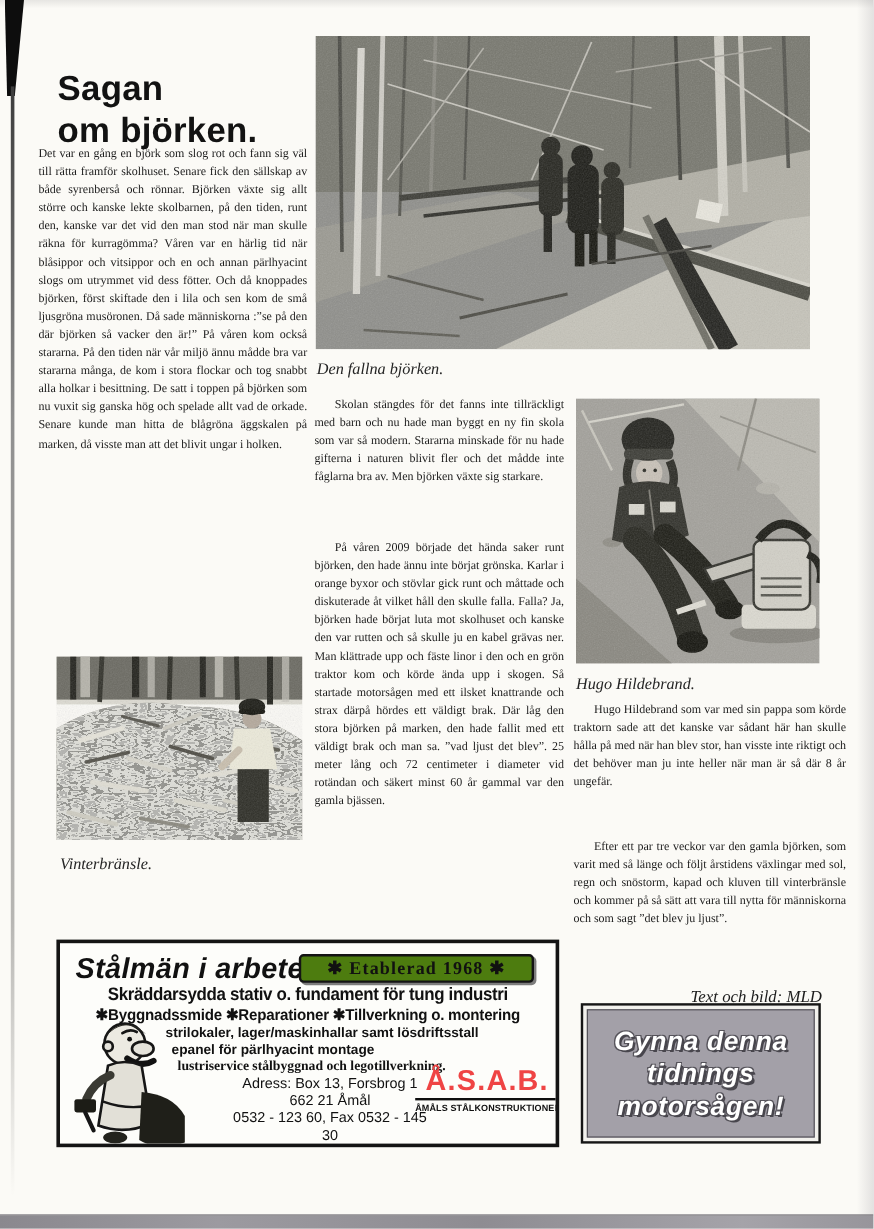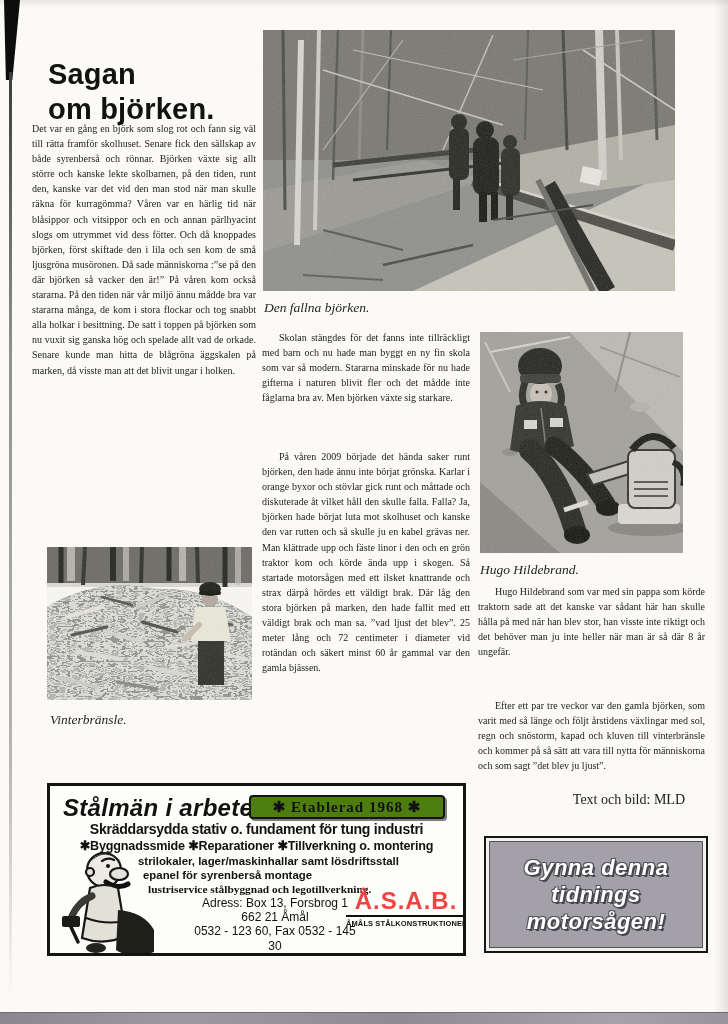--- a/index.html
+++ b/index.html
@@ -16,22 +16,22 @@
         background:linear-gradient(90deg,#8a888e,#9c9aa0 25%,#8e8c92 55%,#a5a3a9 85%,#97959b);}
   .scan-right{position:absolute;left:714px;top:0;width:14px;height:1024px;
         background:linear-gradient(90deg,rgba(0,0,0,0),rgba(170,168,172,.30));}
   
   .headline{position:absolute;left:48px;top:57px;font-family:"Liberation Sans",sans-serif;
         font-weight:bold;font-size:29px;line-height:35px;letter-spacing:.2px;color:#121212;}
   
   .para{position:absolute;font-size:10px;line-height:15.1px;text-align:justify;color:#1c1c1c;}
   .indent{text-indent:17px;}
   .caption{position:absolute;font-style:italic;font-size:13.5px;color:#242424;}
-  .credit{position:absolute;left:495px;top:792px;width:190px;text-align:right;
-        font-size:14px;color:#1c1c1c;}
+  .credit{position:absolute;left:495px;top:824px;width:190px;text-align:right;
+        font-style:italic;font-size:14px;color:#1c1c1c;}
   
   .photo{position:absolute;display:block;}
   .photo svg{display:block;width:100%;height:100%;}
   
   .ad{position:absolute;left:47px;top:783px;width:419px;height:173px;border:3px solid #141414;
         background:#fdfdfa;font-family:"Liberation Sans",sans-serif;color:#111;overflow:hidden;box-sizing:border-box;}
   .ad-headline{position:absolute;left:13px;top:8px;font-size:24px;font-weight:bold;font-style:italic;
         letter-spacing:.3px;white-space:nowrap;}
   .ad-badge{position:absolute;left:199px;top:9px;width:196px;height:24px;border:2px solid #141414;
         border-radius:4px;background:#4d7c0f;display:flex;align-items:center;justify-content:center;
@@ -46,21 +46,21 @@
   .ad-details .l2{margin-left:5px;}
   .ad-details .l3{margin-left:10px;font-family:Liberation Serif, serif;}
   .ad-address{position:absolute;left:140px;top:110px;width:170px;text-align:center;font-weight:normal;
         font-size:12px;line-height:14.2px;}
   .ad-cartoon{position:absolute;left:6px;top:58px;width:106px;height:112px;}
   .ad-logo{position:absolute;left:296px;top:102px;width:120px;text-align:center;}
   .ad-logo-text{font-weight:bold;font-size:24px;line-height:26px;letter-spacing:1px;color:#ef4444;
         border-bottom:2.5px solid #0e0e0e;padding-bottom:1px;}
   .ad-logo-sub{font-weight:bold;font-size:7.5px;letter-spacing:.1px;margin-top:2px;white-space:nowrap;}
   
-  .notice{position:absolute;left:484px;top:836px;width:224px;height:117px;border:2px solid #161616;
+  .notice{position:absolute;left:484px;top:836px;width:200px;height:117px;border:2px solid #161616;
         background:#f2f1ed;padding:3px;box-sizing:border-box;}
   .notice-inner{width:100%;height:100%;background:#a3a0a8;border:1px solid #55535a;box-sizing:border-box;
         display:flex;flex-direction:column;align-items:center;justify-content:center;}
   .notice-line{font-family:"Liberation Sans",sans-serif;font-weight:bold;font-style:italic;
         font-size:22px;line-height:27px;color:#ffffff;letter-spacing:.5px;
         text-shadow:2px 2px 0 #48464d,-1px -1px 0 #55535a,1px -1px 0 #55535a,-1px 1px 0 #55535a,1px 1px 0 #48464d;}
 </style>
 </head>
 <body>
 
@@ -253,21 +253,21 @@
   </div>
   <div class="caption" style="left:50px;top:712px;">Vinterbränsle.</div>
 
   <div class="ad">
     <div class="ad-headline">Stålmän i arbete</div>
     <div class="ad-badge">✱ Etablerad 1968 ✱</div>
     <div class="ad-sub">Skräddarsydda stativ o. fundament för tung industri</div>
     <div class="ad-services">✱Byggnadssmide ✱Reparationer ✱Tillverkning o. montering</div>
     <div class="ad-details">
       <div class="l1">strilokaler, lager/maskinhallar samt lösdriftsstall</div>
-      <div class="l2">epanel för syrenberså montage</div>
+      <div class="l2">epanel för pärlhyacint montage</div>
       <div class="l3">lustriservice stålbyggnad och legotillverkning.</div>
     </div>
     <div class="ad-cartoon">
       <svg viewBox="0 0 106 112">
         <g stroke="#161616" stroke-width="2.2" fill="none" stroke-linecap="round">
           <circle cx="48" cy="26" r="17" fill="#eceae2"></circle>
           <path d="M31,20 Q48,0 66,18 L60,14 Q48,6 36,16 Z" fill="#2a2a24" stroke="none"></path>
           <circle cx="34" cy="28" r="4" fill="#e5e3db"></circle>
           <ellipse cx="63" cy="30" rx="9" ry="6" fill="#e5e3db"></ellipse>
           <path d="M50,38 q12,8 22,2" stroke-width="5" stroke="#111"></path>

